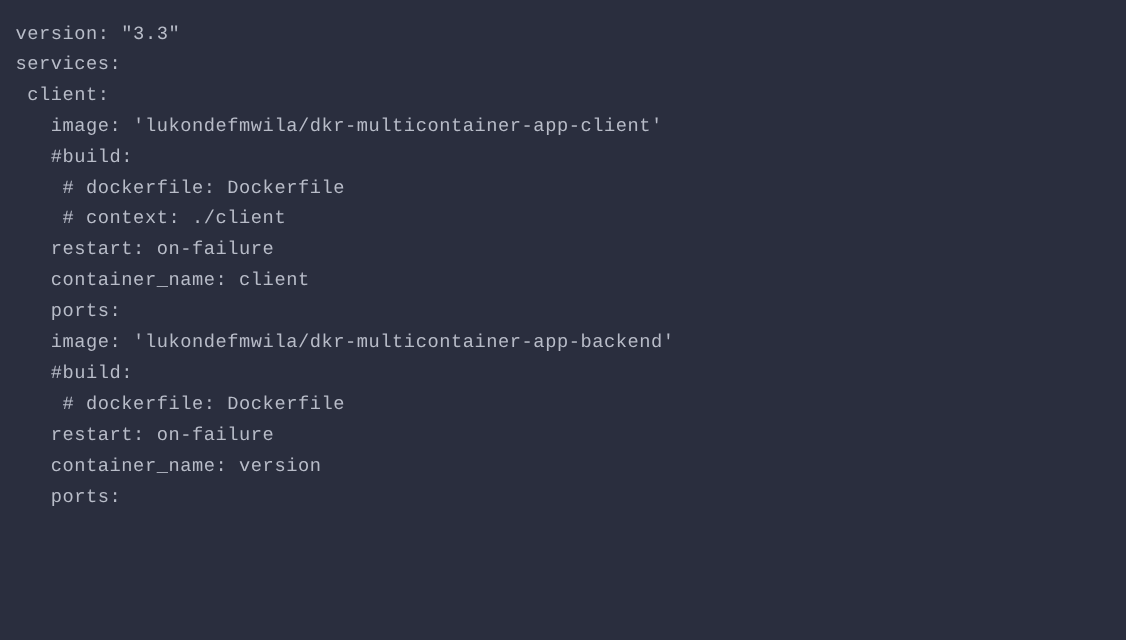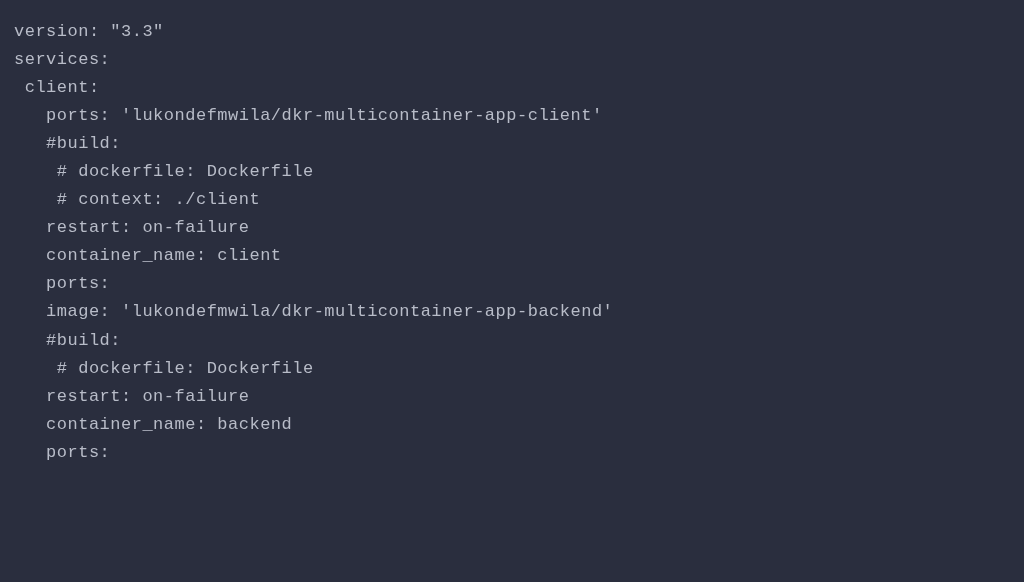--- a/index.html
+++ b/index.html
@@ -23,26 +23,26 @@
       letter-spacing: 0.5px;
     }
   </style>
 </head>
 <body>
 
 <div>
   <div class="code-line">version: "3.3"</div>
   <div class="code-line">services:</div>
   <div class="code-line"> client:</div>
-  <div class="code-line">   ports: 'lukondefmwila/dkr-multicontainer-app-client'</div>
+  <div class="code-line">   image: 'lukondefmwila/dkr-multicontainer-app-client'</div>
   <div class="code-line">   #build:</div>
   <div class="code-line">    # dockerfile: Dockerfile</div>
   <div class="code-line">    # context: ./client</div>
   <div class="code-line">   restart: on-failure</div>
   <div class="code-line">   container_name: client</div>
   <div class="code-line">   ports:</div>
   <div class="code-line">   image: 'lukondefmwila/dkr-multicontainer-app-backend'</div>
   <div class="code-line">   #build:</div>
   <div class="code-line">    # dockerfile: Dockerfile</div>
   <div class="code-line">   restart: on-failure</div>
-  <div class="code-line">   container_name: backend</div>
+  <div class="code-line">   container_name: version</div>
   <div class="code-line">   ports:</div>
 </div>
 
 </body></html>

